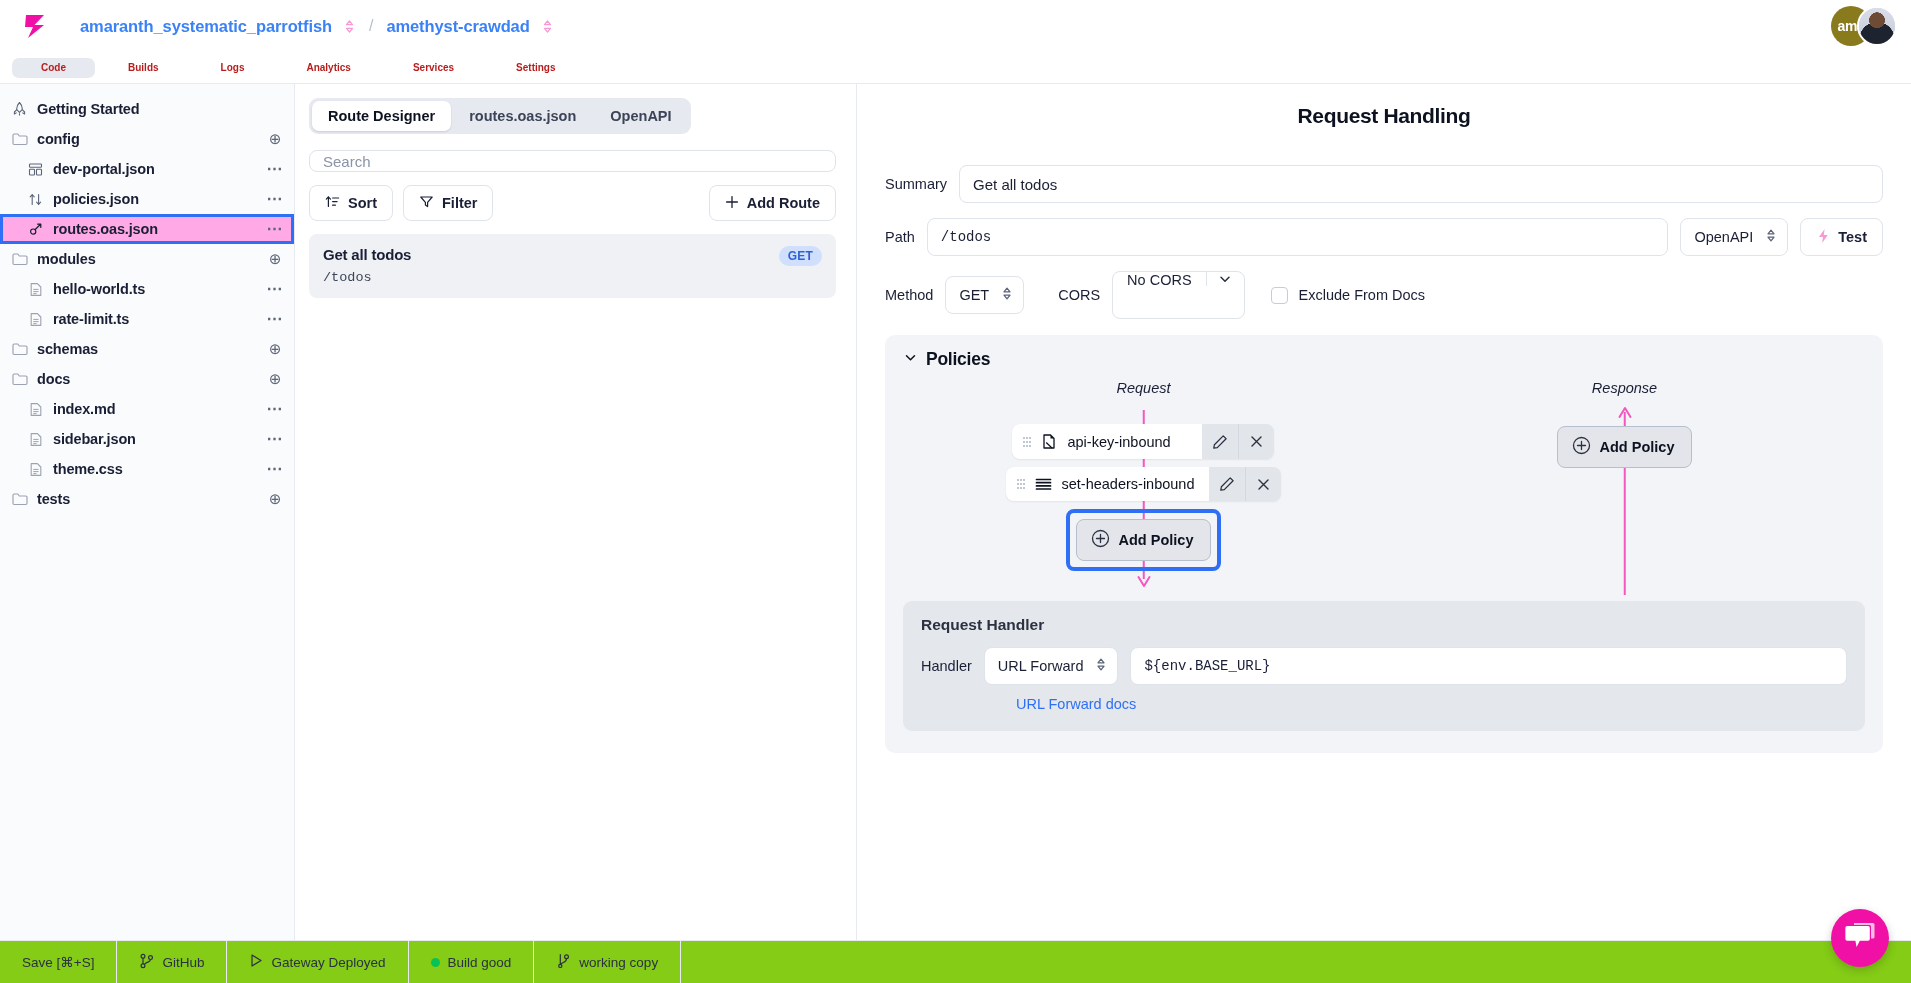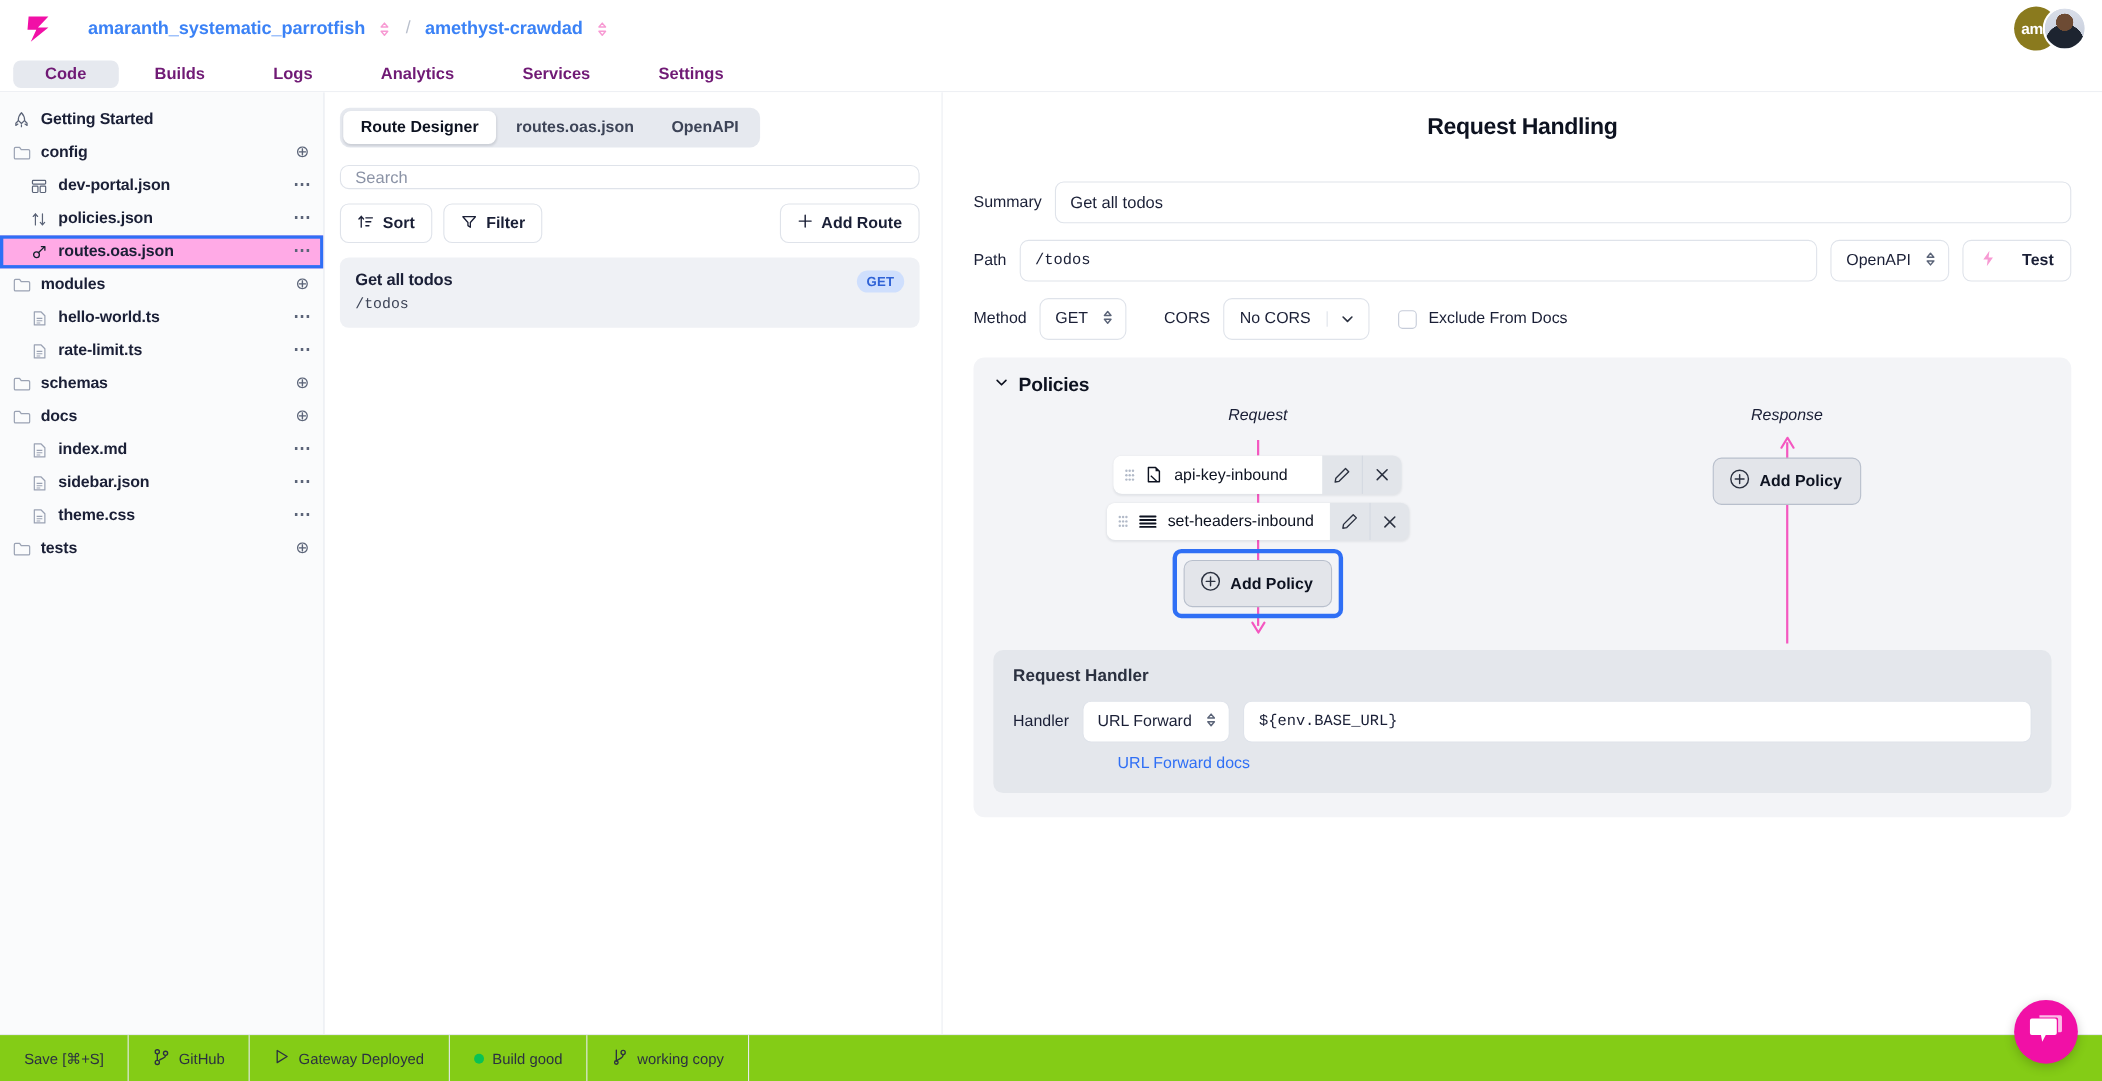--- a/index.html
+++ b/index.html
@@ -48,21 +48,21 @@
       linear-gradient(#d9dee9,#c3cad8); }
 
   
   .navbar {
     height: 32px; flex: 0 0 32px;
     display: flex; align-items: center; gap: 4px;
     padding: 0 12px; background: #fff;
     border-bottom: 1px solid #e7eaf0;
   }
   .nav-item {
-    font-size: 15px; font-weight: 600; color: #701a75;
+    font-size: 10px; font-weight: 600; color: #b91c1c;
     padding: 5px 29px; border-radius: 7px; cursor: pointer; line-height: 1;
   }
   .nav-item.active { background: #e6e9ef; }
 
   
   .body { flex: 1 1 auto; display: flex; min-height: 0; background: #fff; }
 
   
   .sidebar {
     width: 295px; flex: 0 0 295px;
@@ -151,32 +151,32 @@
   .input.mono { font-family: "Liberation Mono", monospace; font-size: 14px; }
 
   .select {
     height: 38px; border: 1px solid #dfe3ea; border-radius: 8px; background: #fff;
     padding: 0 10px 0 13px; font-size: 14.5px; color: #1a1f36;
     display: inline-flex; align-items: center; gap: 12px; cursor: pointer; white-space: nowrap;
   }
   .select .chev-updown { color: #5b6478; }
 
   .split-select {
-    height: 38px; border: 1px solid #dfe3ea; border-radius: 8px; background: #fff;
-    display: inline-flex; align-items: center; cursor: pointer; overflow: hidden;
+    height: 48px; border: 1px solid #dfe3ea; border-radius: 8px; background: #fff;
+    display: inline-flex; align-items: flex-start; cursor: pointer; overflow: hidden;
   }
   .split-select .ss-val { display:flex; align-items:center; padding: 0 14px; font-size: 14.5px; white-space: nowrap; }
   .split-select .ss-arrow { display:flex; align-items:center; justify-content:center; width: 38px; border-left: 1px solid #dfe3ea; color:#3d4457; }
 
   .checkrow { display: inline-flex; align-items: center; gap: 11px; margin-left: 14px; cursor: pointer; }
   .checkbox { width: 17px; height: 17px; border: 1.5px solid #c6ccd9; border-radius: 4px; background: #fff; }
 
   .btn-test {
     height: 38px; padding: 0 15px; border: 1px solid #dfe3ea; border-radius: 8px;
-    background: #fff; display: inline-flex; align-items: center; gap: 23px;
+    background: #fff; display: inline-flex; align-items: center; gap: 7px;
     font-size: 14.5px; font-weight: 600; cursor: pointer; white-space: nowrap;
   }
 
   
   .policies {
     margin-top: 16px; background: #f3f4f7; border-radius: 10px;
     padding: 14px 18px 22px 18px;
   }
   .pol-head { display: flex; align-items: center; gap: 8px; margin-bottom: 10px; cursor: pointer; }
   .pol-head h3 { font-size: 17.5px; font-weight: 700; color: #0d1220; letter-spacing: -.25px; }

